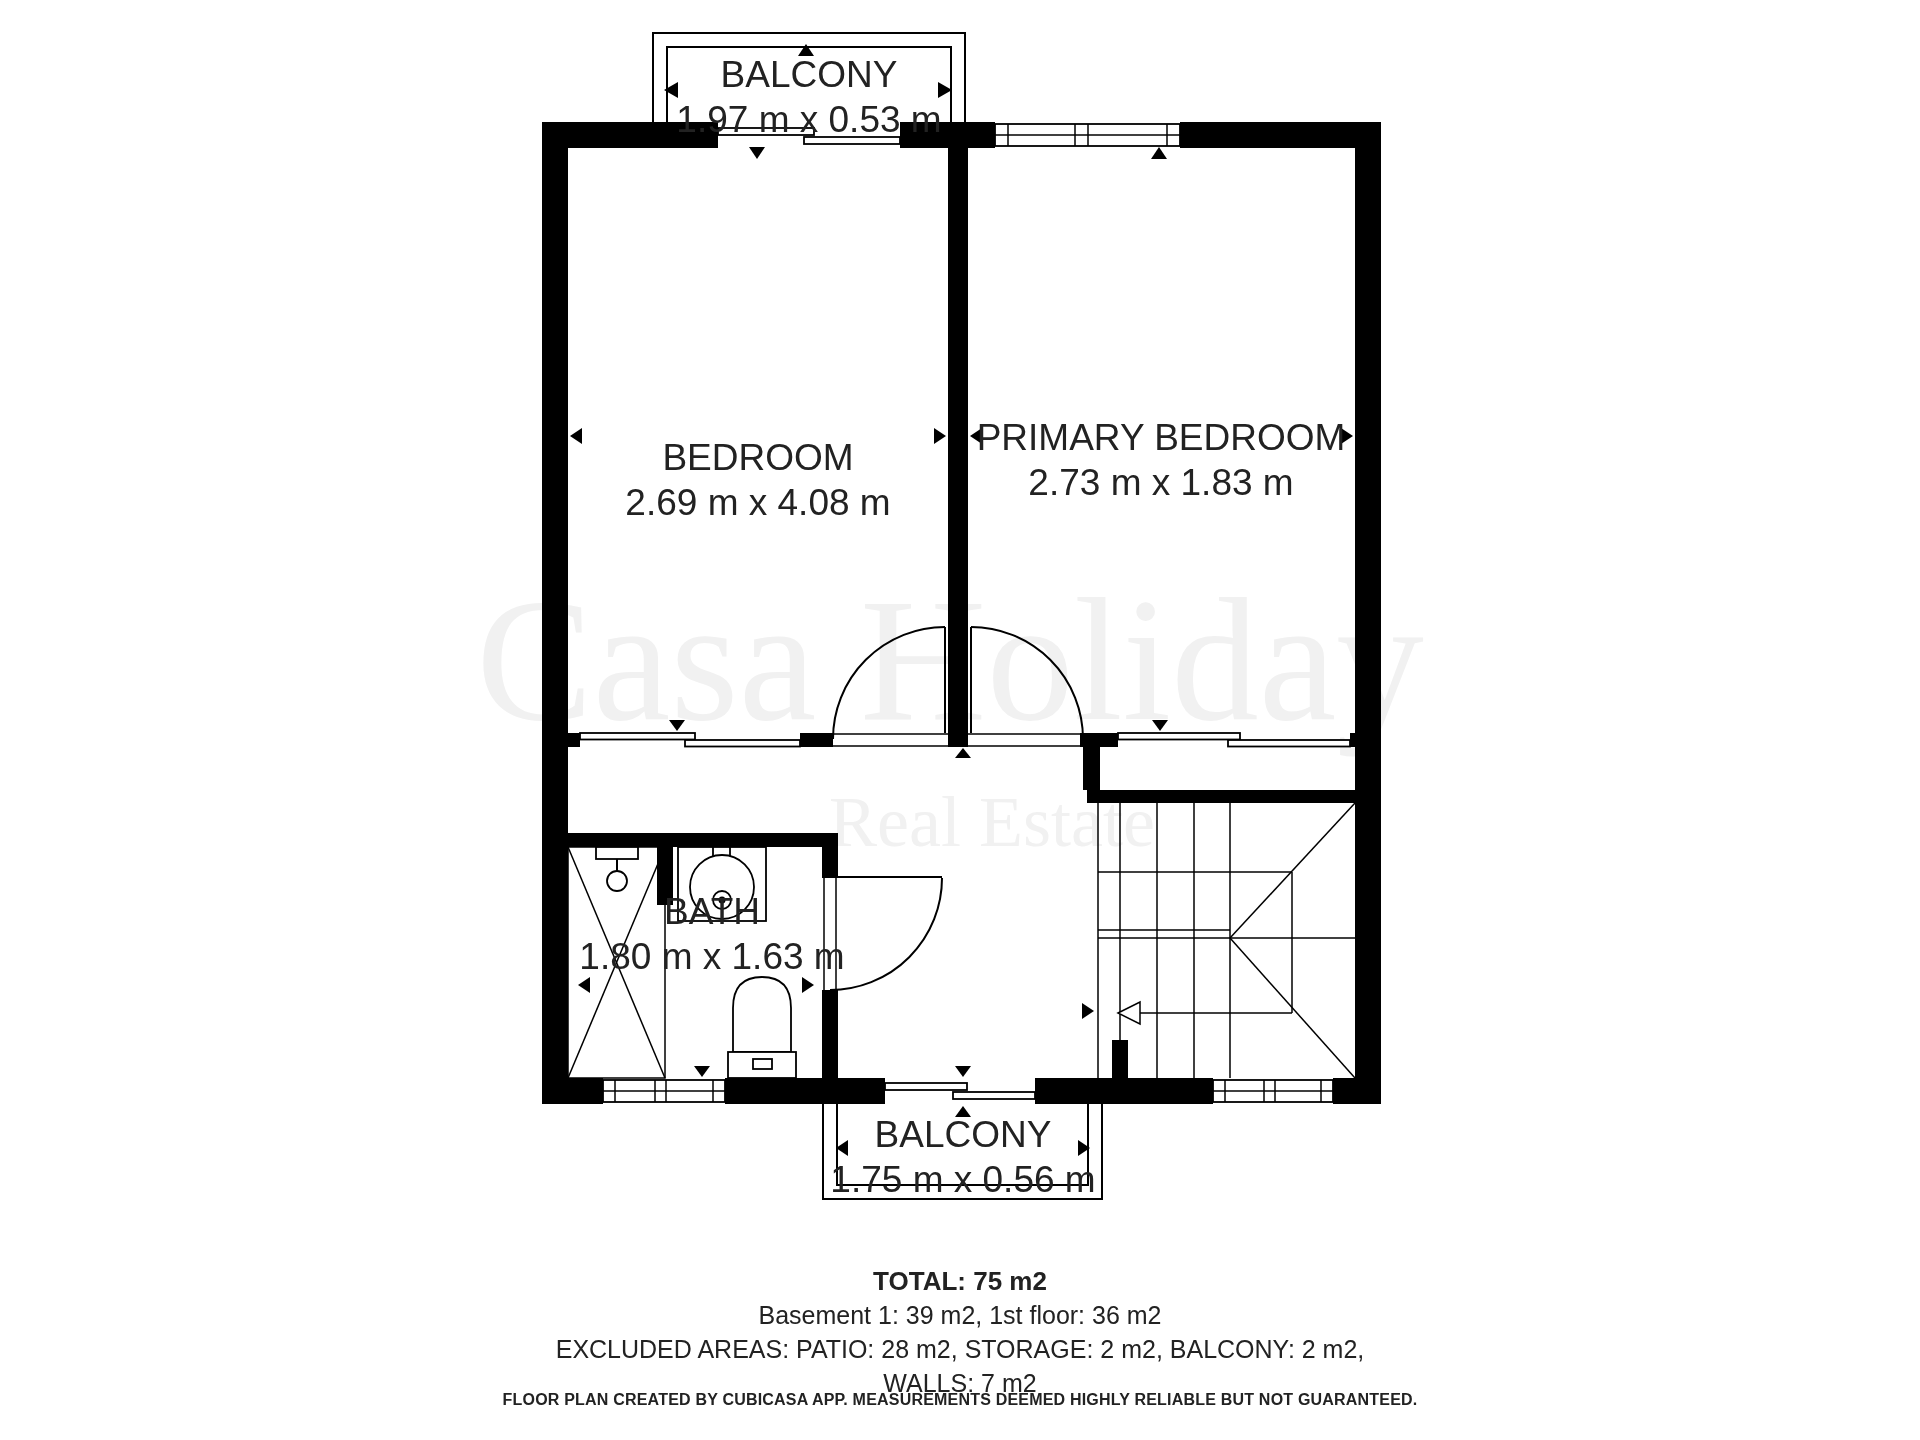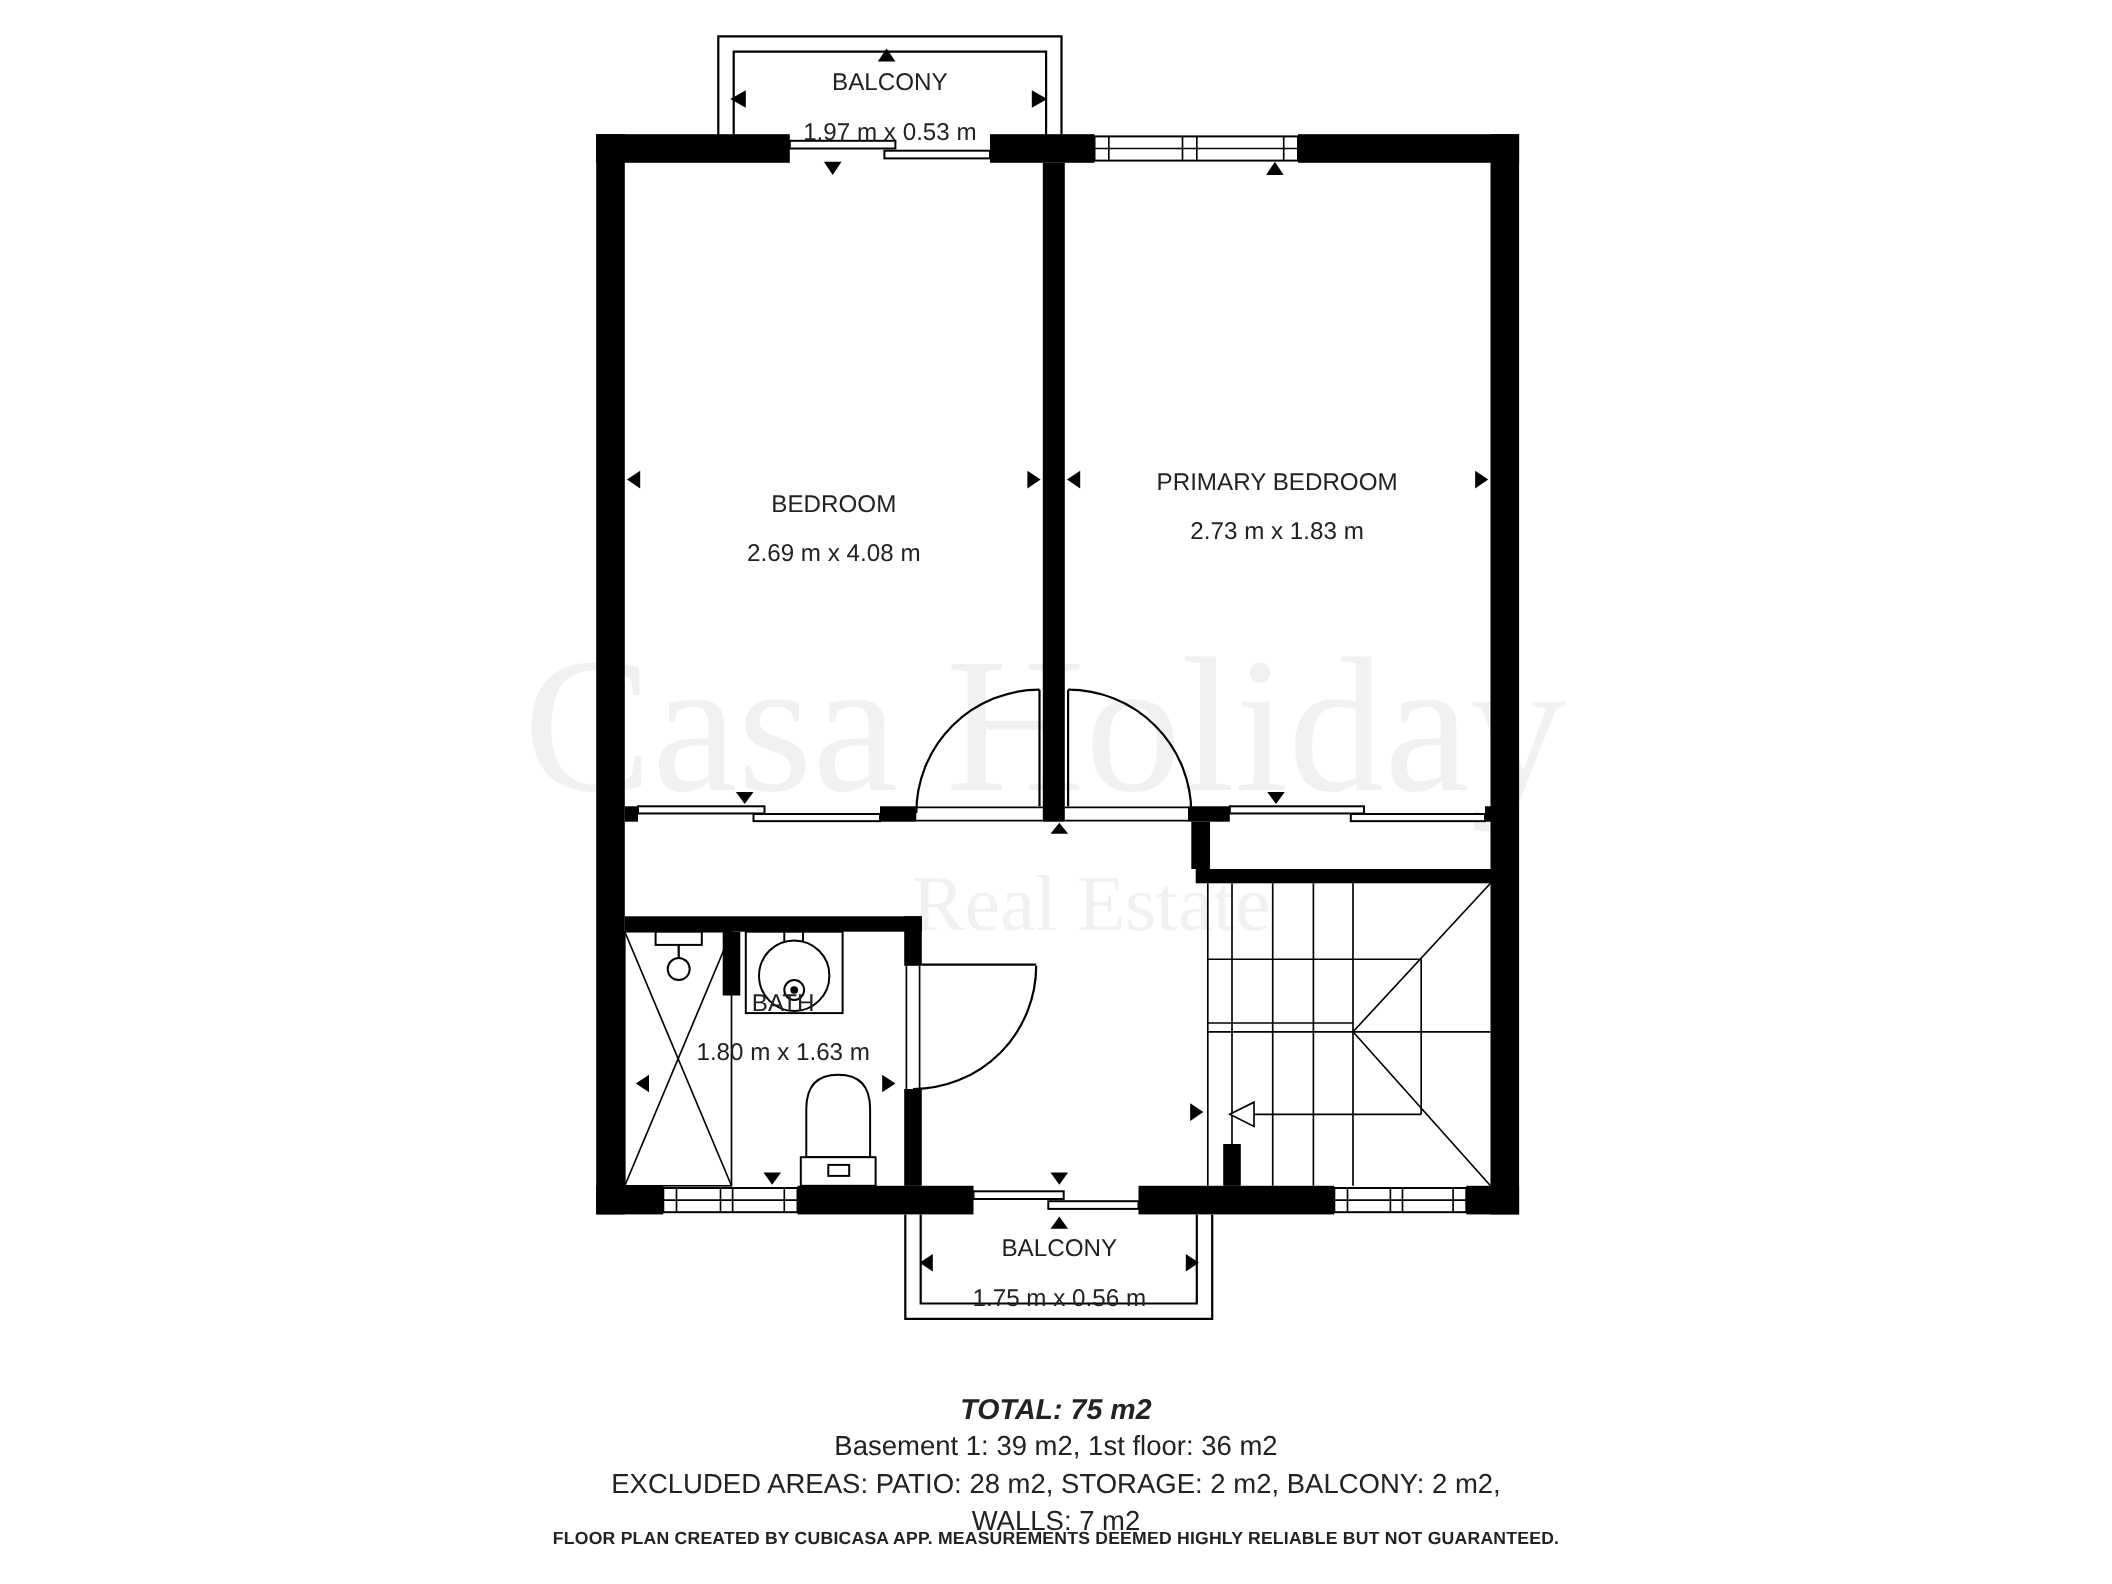--- a/index.html
+++ b/index.html
@@ -11,24 +11,24 @@
   .watermark2{position:absolute;left:992px;top:822px;transform:translate(-50%,-50%);
              color:var(--watermark,#f1f1f1);font-family:"Liberation Serif",serif;
              font-size:72px;white-space:nowrap;z-index:1;}
   svg.plan{position:absolute;left:0;top:0;z-index:2;}
   .wall{fill:var(--walls,#000);}
   .ln{stroke:var(--walls,#000);stroke-width:2;fill:none;}
   .thin{stroke:var(--walls,#000);stroke-width:1.5;fill:none;}
   .sym{fill:#fff;stroke:var(--walls,#000);stroke-width:1.8;}
   .arr{fill:var(--walls,#000);stroke:none;}
   .room-label{position:absolute;transform:translate(-50%,-50%);text-align:center;
-              color:var(--text,#222);font-size:22px;line-height:45px;white-space:nowrap;z-index:3;}
+              color:var(--text,#222);font-size:37px;line-height:45px;white-space:nowrap;z-index:3;}
   .summary{position:absolute;left:960px;top:1264px;transform:translateX(-50%);
            text-align:center;color:var(--text,#222);font-size:25px;line-height:34px;z-index:3;white-space:nowrap;}
-  .summary .total{font-weight:bold;font-size:26px;font-style:italic;}
+  .summary .total{font-weight:bold;font-size:26px;}
   .disclaimer{position:absolute;left:960px;top:1400px;transform:translate(-50%,-50%);
               color:var(--text,#222);font-size:16px;font-weight:700;letter-spacing:.2px;
               white-space:nowrap;z-index:3;}
 </style>
 </head>
 <body>
 
 <div class="page">
 
   <div class="watermark">Casa Holiday</div>

